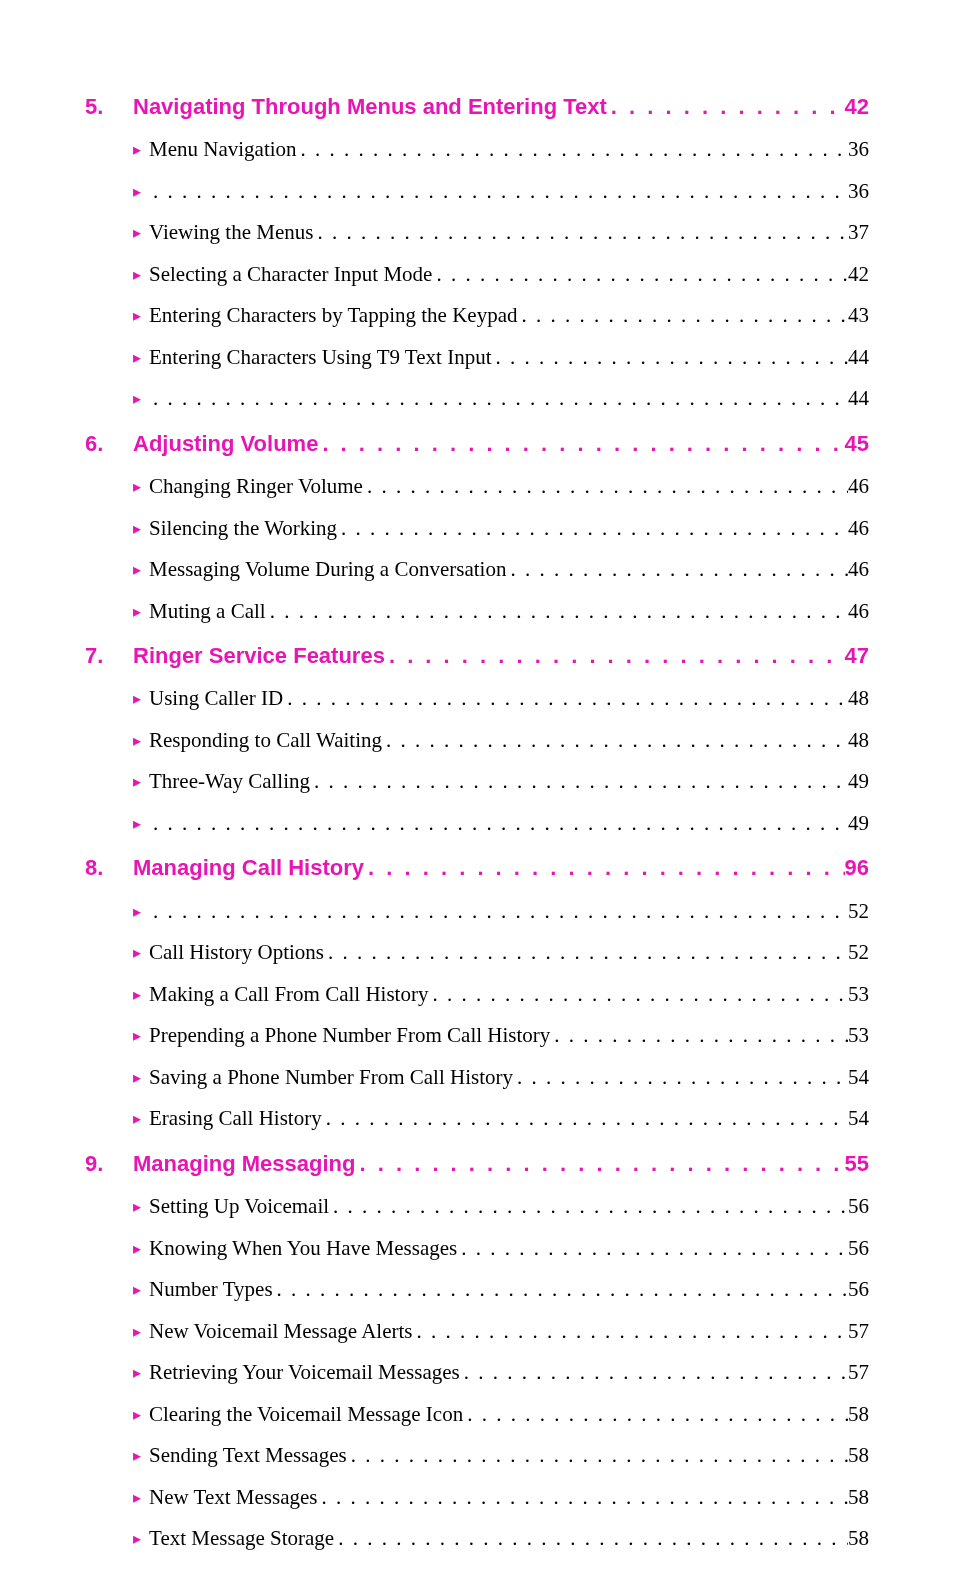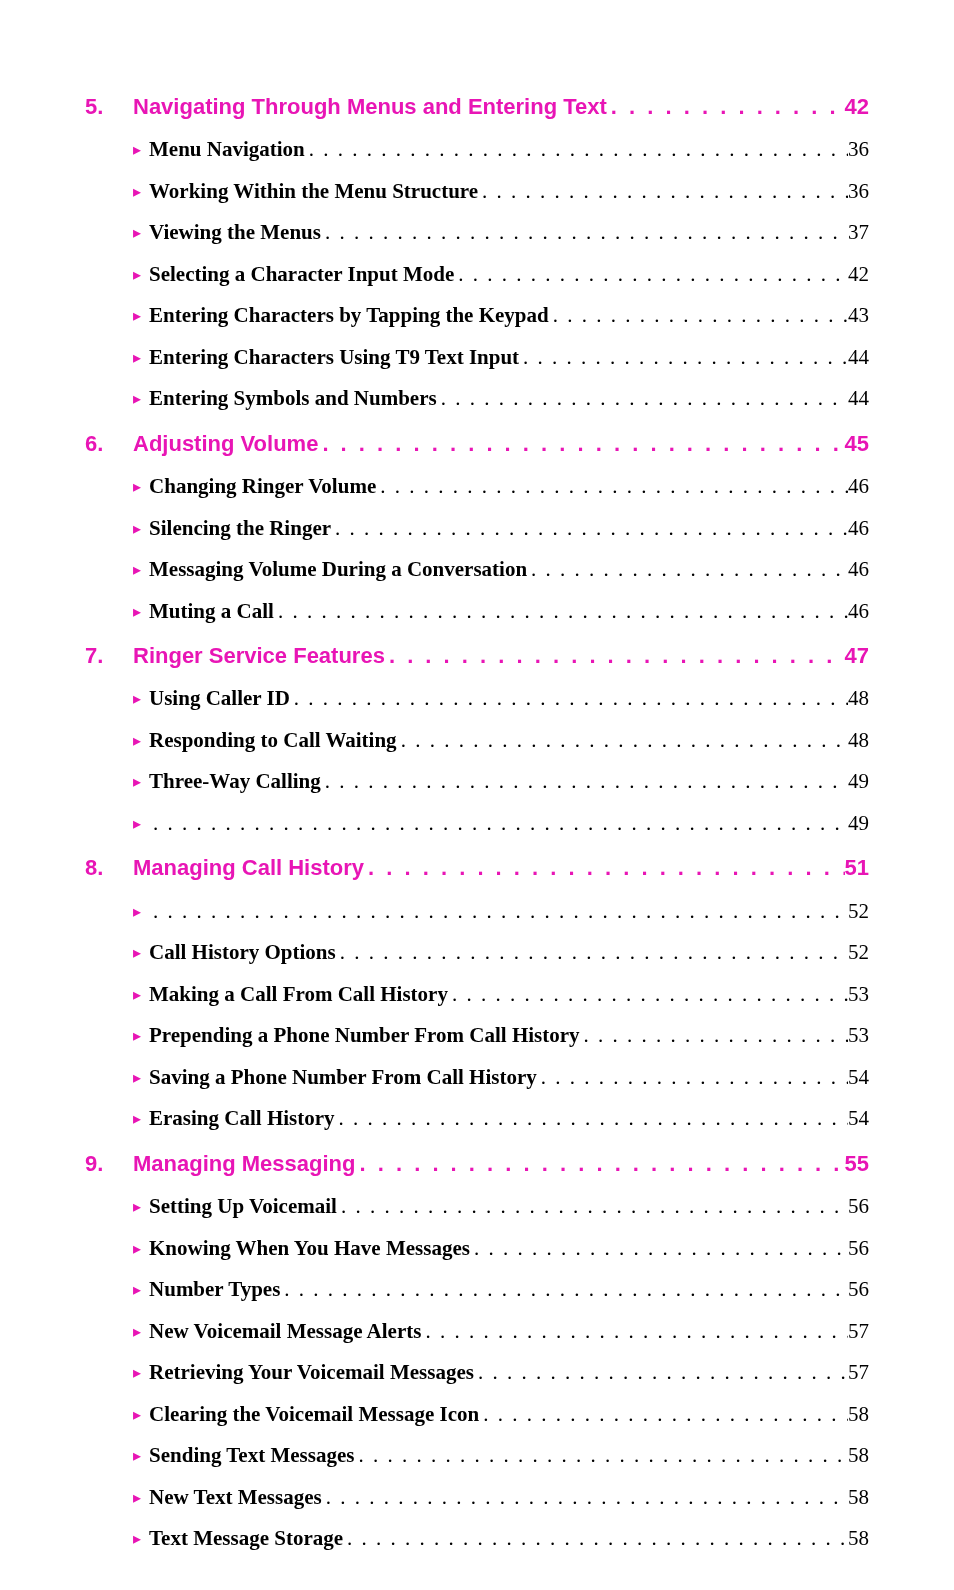--- a/index.html
+++ b/index.html
@@ -29,21 +29,21 @@
   }
   .section-row:first-child { margin-top: 0; }
   .section-num {
     min-width: 48px;
     color: #e815b5;
     font-weight: bold;
   }
   .section-title { flex: 0 0 auto; }
   .subsection-row .label {
     color: #000;
-    font-weight: bold;
+    font-weight: normal;
     font-family: Georgia, 'Times New Roman', serif;
   }
   .sub-indent { width: 48px; flex: 0 0 auto; }
   .bullet {
     color: #e815b5;
     margin-right: 8px;
     font-size: 16px;
     position: relative;
     top: -1px;
   }
@@ -72,21 +72,20 @@
     <div class="toc-entry subsection-row">
       <span class="sub-indent"></span>
       <span class="bullet">▸</span>
       <span class="label">Menu Navigation</span>
       <span class="leader">. . . . . . . . . . . . . . . . . . . . . . . . . . . . . . . . . . . . . . . . . . . . . . . . . . . . . . . . . . . . . . . . . . . . . . . . . . . . . .</span>
       <span class="page">36</span>
     </div>
     <div class="toc-entry subsection-row">
       <span class="sub-indent"></span>
       <span class="bullet">▸</span>
-      <span class="label">Working Within the Menu Structure</span>
       <span class="leader">. . . . . . . . . . . . . . . . . . . . . . . . . . . . . . . . . . . . . . . . . . . . . . . . . . . . . . . . . . . . . . . . . . . . . . . . . . . . . .</span>
       <span class="page">36</span>
     </div>
     <div class="toc-entry subsection-row">
       <span class="sub-indent"></span>
       <span class="bullet">▸</span>
       <span class="label">Viewing the Menus</span>
       <span class="leader">. . . . . . . . . . . . . . . . . . . . . . . . . . . . . . . . . . . . . . . . . . . . . . . . . . . . . . . . . . . . . . . . . . . . . . . . . . . . . .</span>
       <span class="page">37</span>
     </div>
@@ -107,41 +106,40 @@
     <div class="toc-entry subsection-row">
       <span class="sub-indent"></span>
       <span class="bullet">▸</span>
       <span class="label">Entering Characters Using T9 Text Input</span>
       <span class="leader">. . . . . . . . . . . . . . . . . . . . . . . . . . . . . . . . . . . . . . . . . . . . . . . . . . . . . . . . . . . . . . . . . . . . . . . . . . . . . .</span>
       <span class="page">44</span>
     </div>
     <div class="toc-entry subsection-row">
       <span class="sub-indent"></span>
       <span class="bullet">▸</span>
-      <span class="label">Entering Symbols and Numbers</span>
       <span class="leader">. . . . . . . . . . . . . . . . . . . . . . . . . . . . . . . . . . . . . . . . . . . . . . . . . . . . . . . . . . . . . . . . . . . . . . . . . . . . . .</span>
       <span class="page">44</span>
     </div>
     <div class="toc-entry section-row">
       <span class="section-num">6.</span>
       <span class="label section-title">Adjusting Volume</span>
       <span class="leader">. . . . . . . . . . . . . . . . . . . . . . . . . . . . . . . . . . . . . . . . . . . . . . . . . . . . . . . . . . . . . . . . . . . . . . . . . . . . . .</span>
       <span class="page">45</span>
     </div>
     <div class="toc-entry subsection-row">
       <span class="sub-indent"></span>
       <span class="bullet">▸</span>
       <span class="label">Changing Ringer Volume</span>
       <span class="leader">. . . . . . . . . . . . . . . . . . . . . . . . . . . . . . . . . . . . . . . . . . . . . . . . . . . . . . . . . . . . . . . . . . . . . . . . . . . . . .</span>
       <span class="page">46</span>
     </div>
     <div class="toc-entry subsection-row">
       <span class="sub-indent"></span>
       <span class="bullet">▸</span>
-      <span class="label">Silencing the Ringer</span>
+      <span class="label">Silencing the Working</span>
       <span class="leader">. . . . . . . . . . . . . . . . . . . . . . . . . . . . . . . . . . . . . . . . . . . . . . . . . . . . . . . . . . . . . . . . . . . . . . . . . . . . . .</span>
       <span class="page">46</span>
     </div>
     <div class="toc-entry subsection-row">
       <span class="sub-indent"></span>
       <span class="bullet">▸</span>
       <span class="label">Messaging Volume During a Conversation</span>
       <span class="leader">. . . . . . . . . . . . . . . . . . . . . . . . . . . . . . . . . . . . . . . . . . . . . . . . . . . . . . . . . . . . . . . . . . . . . . . . . . . . . .</span>
       <span class="page">46</span>
     </div>
@@ -182,21 +180,21 @@
     <div class="toc-entry subsection-row">
       <span class="sub-indent"></span>
       <span class="bullet">▸</span>
       <span class="leader">. . . . . . . . . . . . . . . . . . . . . . . . . . . . . . . . . . . . . . . . . . . . . . . . . . . . . . . . . . . . . . . . . . . . . . . . . . . . . .</span>
       <span class="page">49</span>
     </div>
     <div class="toc-entry section-row">
       <span class="section-num">8.</span>
       <span class="label section-title">Managing Call History</span>
       <span class="leader">. . . . . . . . . . . . . . . . . . . . . . . . . . . . . . . . . . . . . . . . . . . . . . . . . . . . . . . . . . . . . . . . . . . . . . . . . . . . . .</span>
-      <span class="page">51</span>
+      <span class="page">96</span>
     </div>
     <div class="toc-entry subsection-row">
       <span class="sub-indent"></span>
       <span class="bullet">▸</span>
       <span class="leader">. . . . . . . . . . . . . . . . . . . . . . . . . . . . . . . . . . . . . . . . . . . . . . . . . . . . . . . . . . . . . . . . . . . . . . . . . . . . . .</span>
       <span class="page">52</span>
     </div>
     <div class="toc-entry subsection-row">
       <span class="sub-indent"></span>
       <span class="bullet">▸</span>

